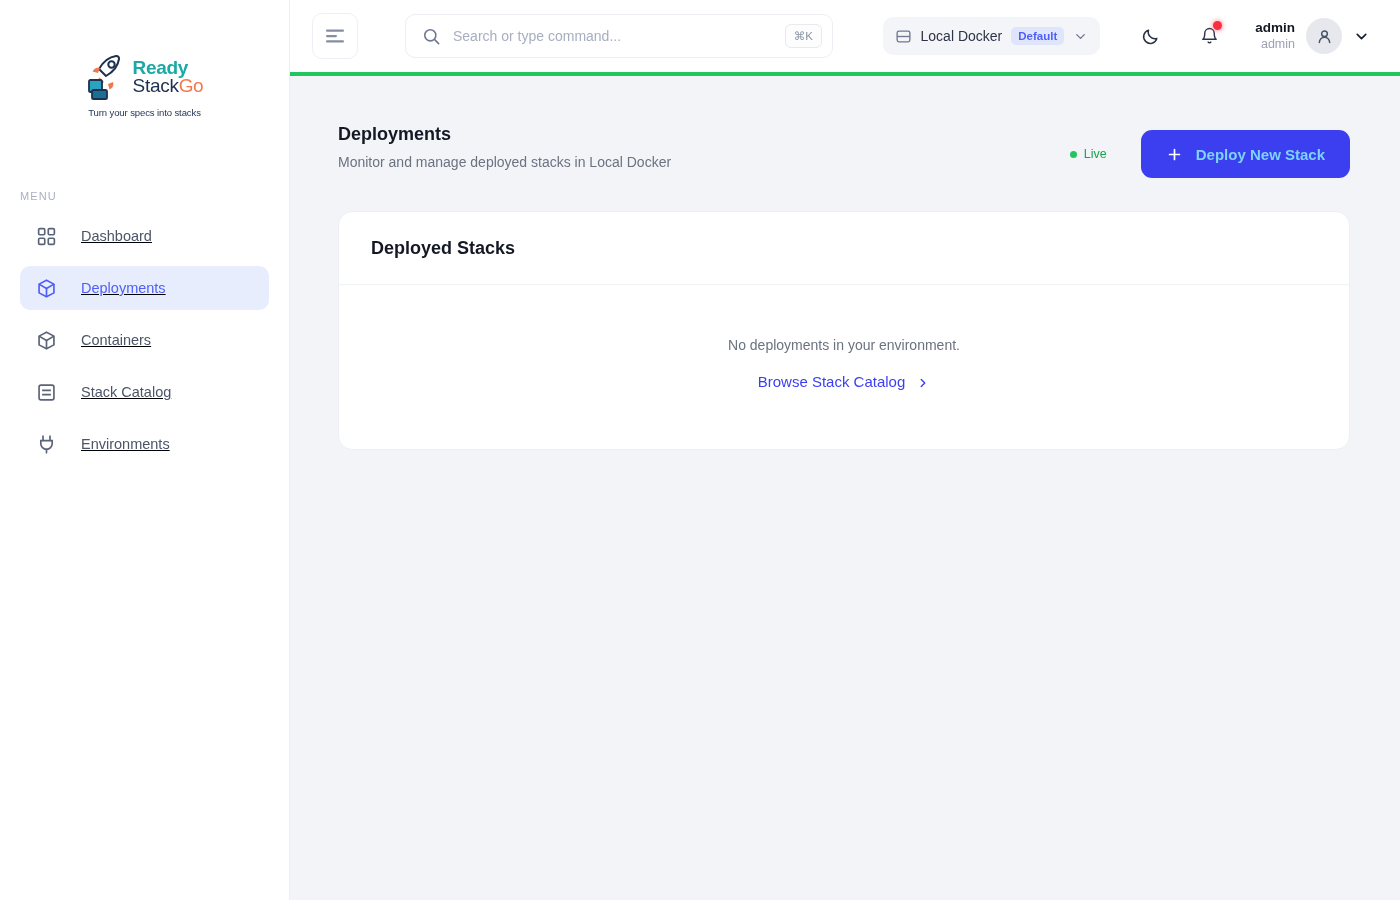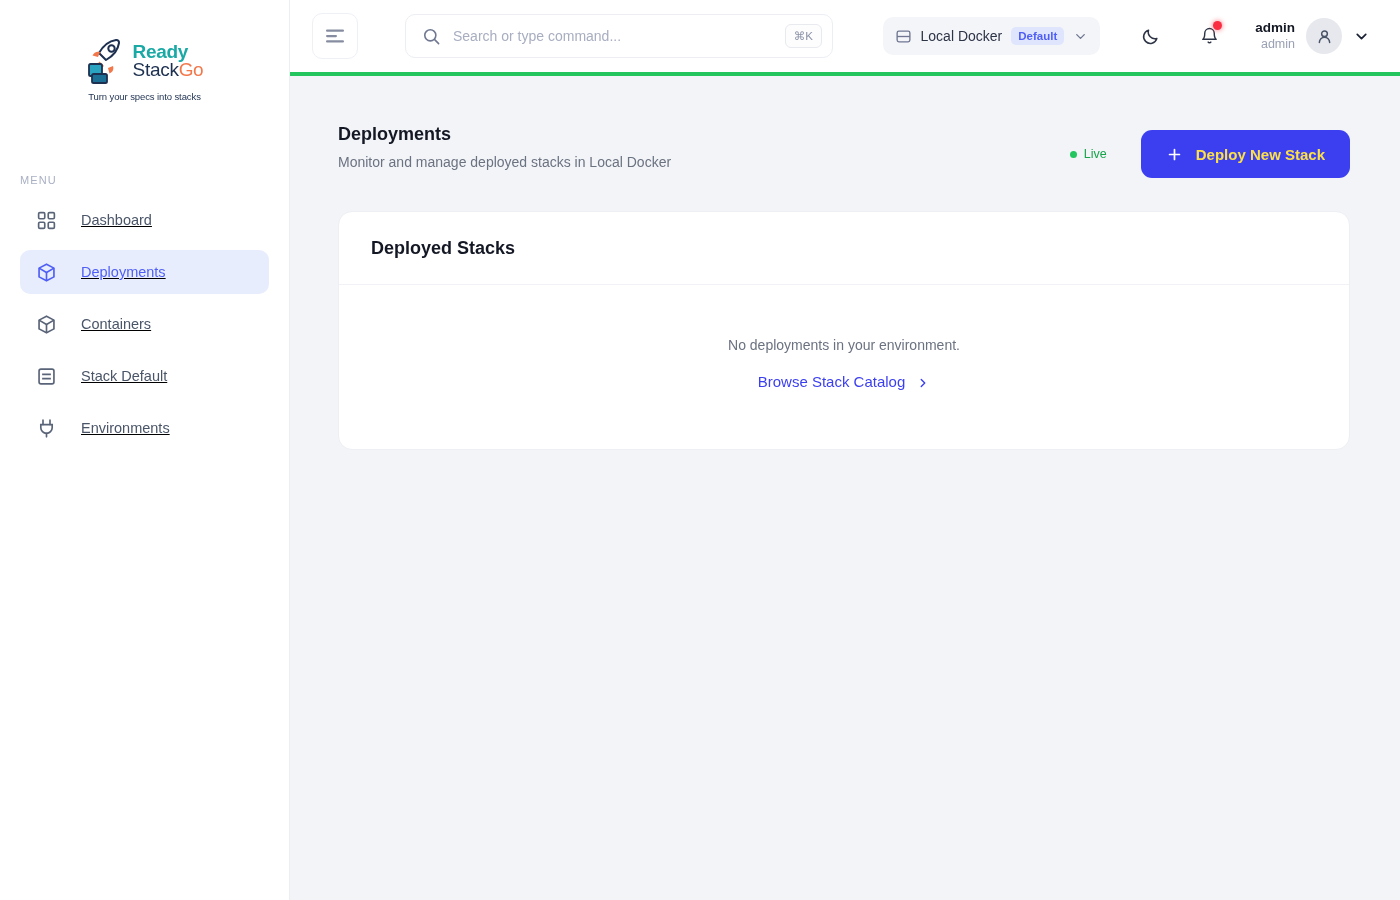--- a/index.html
+++ b/index.html
@@ -14,21 +14,21 @@
   
   .sidebar {
     width: 290px; height: 900px;
     background: #ffffff;
     border-right: 1px solid #eceef3;
     display: flex; flex-direction: column;
     flex: 0 0 290px;
     position: relative;
   }
   .logo-wrap {
-    padding: 36px 0 0 0;
+    padding: 52px 0 0 0;
     display: flex; justify-content: center;
   }
   .logo { width: 118px; display: flex; flex-direction: column; align-items: center; }
   .logo-row { display: flex; align-items: center; gap: 3px; }
   .logo-art { width: 44px; height: 50px; flex: 0 0 44px; }
   .logo-text { display: flex; flex-direction: column; line-height: 0.96; }
   .logo-l1 { font-size: 19px; font-weight: bold; color: #1aa9a5; letter-spacing: -0.3px; }
   .logo-l2 { font-size: 19px; font-weight: normal; letter-spacing: -0.3px; }
   .logo-stack { color: #1d3050; }
   .logo-go { color: #f2784b; }
@@ -141,21 +141,21 @@
   .page { flex: 1; padding: 48px 50px 0 48px; }
   .page-head { display: flex; align-items: flex-start; margin-bottom: 33px; }
   .page-title { font-size: 18px; font-weight: bold; color: #141824; }
   .page-sub { font-size: 14px; color: #6b7280; margin-top: 9px; }
   .head-right { margin-left: auto; display: flex; align-items: center; gap: 34px; padding-top: 6px; }
   .live { display: flex; align-items: center; gap: 7px; font-size: 12.5px; color: #16a34a; }
   .live-dot { width: 7px; height: 7px; border-radius: 50%; background: #22c55e; }
   .deploy-btn {
     display: flex; align-items: center; gap: 13px;
     height: 48px; padding: 0 25px;
-    background: #3b3ff0; color: #fde047; border: none;
+    background: #3b3ff0; color: #7dd3fc; border: none;
     border-radius: 11px; font-size: 15px; font-weight: bold;
     font-family: inherit; cursor: pointer;
   }
 
   .card {
     background: #fff; border-radius: 14px;
     border: 1px solid #edeff4;
     width: 1012px;
   }
   .card-head { padding: 26px 32px 25px 32px; border-bottom: 1px solid #f0f2f6; }
@@ -228,21 +228,21 @@
             <path d="m3.5 7 8.5 5 8.5-5"></path>
         </svg>
         <span>Containers</span>
       </div>
 
       <div class="nav-item">
         <svg class="ico" viewBox="0 0 24 24" fill="none" stroke="currentColor" stroke-width="1.9">
           <rect x="3.5" y="3.5" width="17" height="17" rx="2.2"></rect>
             <path d="M7 9.5h10M7 14.5h10"></path>
         </svg>
-        <span>Stack Default</span>
+        <span>Stack Catalog</span>
       </div>
 
       <div class="nav-item">
         <svg class="ico" viewBox="0 0 24 24" fill="none" stroke="currentColor" stroke-width="1.9" stroke-linecap="round">
           <path d="M8 2.5v5M16 2.5v5"></path>
             <path d="M5.5 7.5h13v3.5a6.5 6.5 0 0 1-13 0z"></path>
             <path d="M12 17.5v4"></path>
         </svg>
         <span>Environments</span>
       </div>

